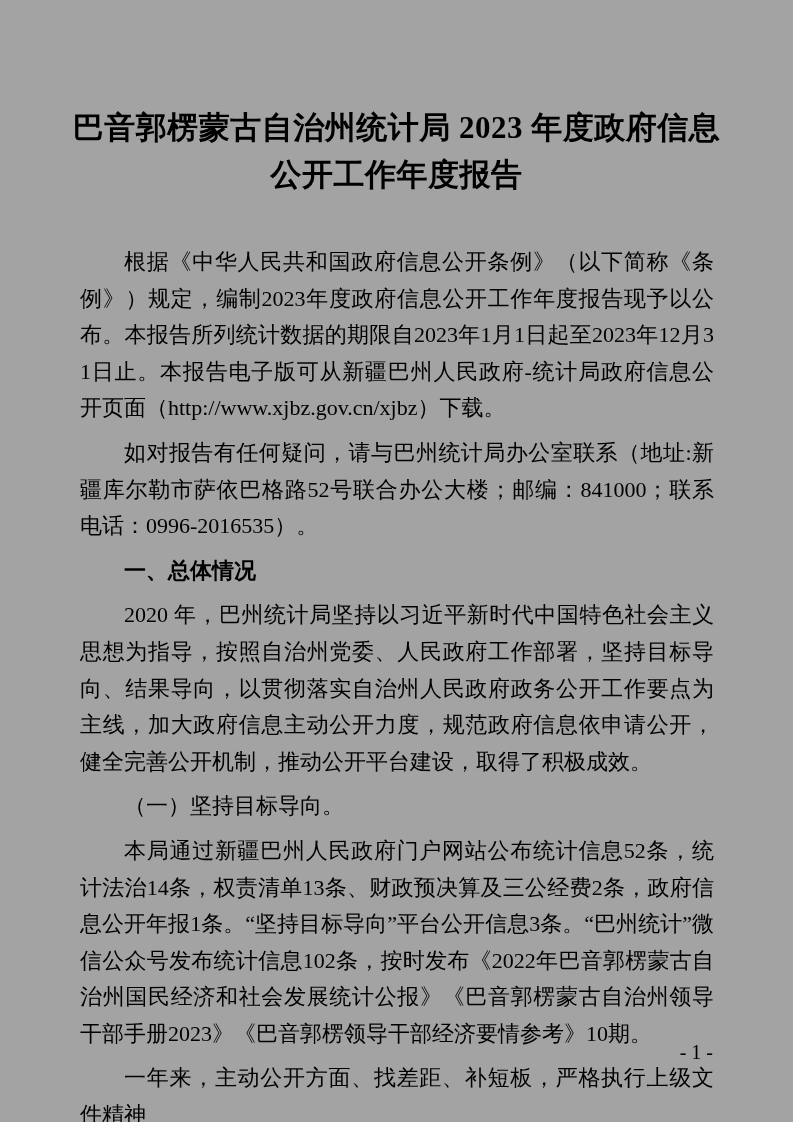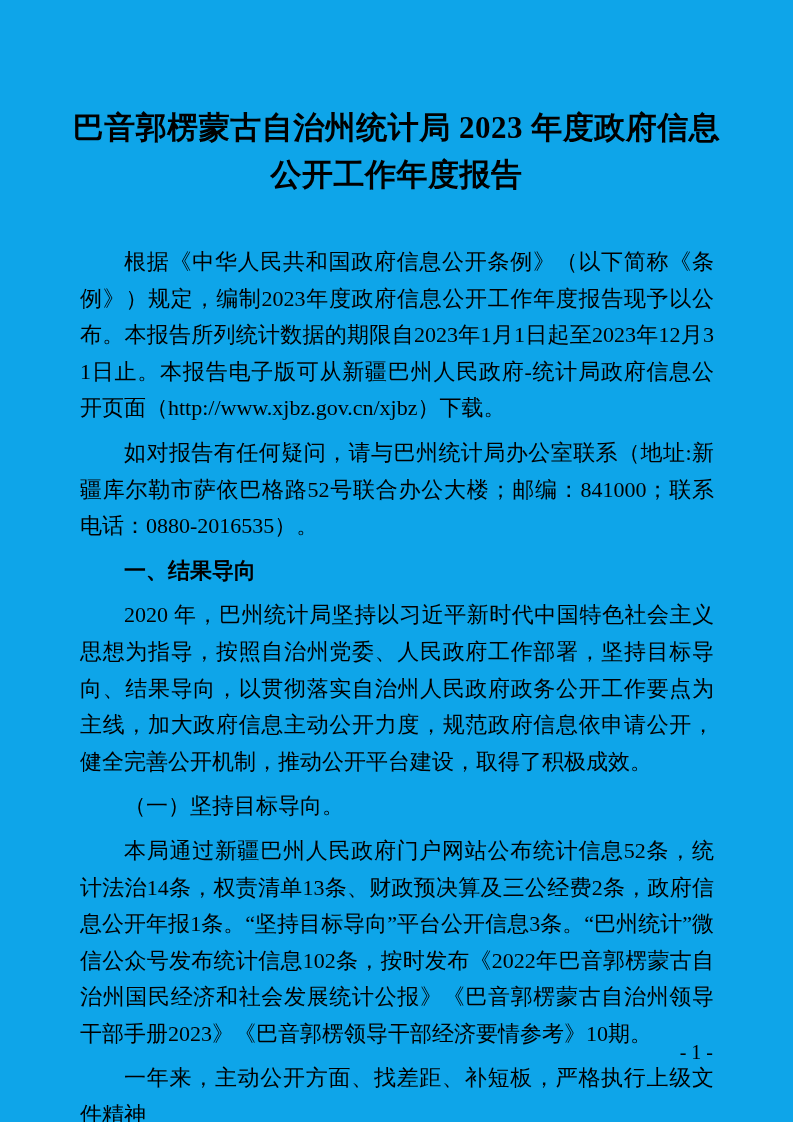--- a/index.html
+++ b/index.html
@@ -4,21 +4,21 @@
 <style>
   html, body {
     margin: 0;
     padding: 0;
     background: #ffffff;
   }
   .page {
     position: relative;
     width: 793px;
     height: 1122px;
-    background: #0ea5e9;
+    background: #a3a3a3;
     color: #000000;
     overflow: hidden;
     font-family: "Liberation Serif", serif;
     box-sizing: border-box;
   }
   .doc-title {
     margin: 0 auto;
     padding-top: 104px;
     width: 655px;
     font-size: 31px;
@@ -59,23 +59,23 @@
 <body>
 
 <div class="page">
 
   <h1 class="doc-title">巴音郭楞蒙古自治州统计局 2023 年度政府信息公开工作年度报告</h1>
 
   <div class="doc-body">
 
     <p class="body-para">根据《中华人民共和国政府信息公开条例》（以下简称《条例》）规定，编制2023年度政府信息公开工作年度报告现予以公布。本报告所列统计数据的期限自2023年1月1日起至2023年12月31日止。本报告电子版可从新疆巴州人民政府-统计局政府信息公开页面（http://www.xjbz.gov.cn/xjbz）下载。</p>
 
-    <p class="body-para">如对报告有任何疑问，请与巴州统计局办公室联系（地址:新疆库尔勒市萨依巴格路52号联合办公大楼；邮编：841000；联系电话：0880-2016535）。</p>
+    <p class="body-para">如对报告有任何疑问，请与巴州统计局办公室联系（地址:新疆库尔勒市萨依巴格路52号联合办公大楼；邮编：841000；联系电话：0996-2016535）。</p>
 
-    <h2 class="section-heading">一、结果导向</h2>
+    <h2 class="section-heading">一、总体情况</h2>
 
     <p class="body-para">2020 年，巴州统计局坚持以习近平新时代中国特色社会主义思想为指导，按照自治州党委、人民政府工作部署，坚持目标导向、结果导向，以贯彻落实自治州人民政府政务公开工作要点为主线，加大政府信息主动公开力度，规范政府信息依申请公开，健全完善公开机制，推动公开平台建设，取得了积极成效。</p>
 
     <p class="body-para">（一）坚持目标导向。</p>
 
     <p class="body-para">本局通过新疆巴州人民政府门户网站公布统计信息52条，统计法治14条，权责清单13条、财政预决算及三公经费2条，政府信息公开年报1条。“坚持目标导向”平台公开信息3条。“巴州统计”微信公众号发布统计信息102条，按时发布《2022年巴音郭楞蒙古自治州国民经济和社会发展统计公报》《巴音郭楞蒙古自治州领导干部手册2023》《巴音郭楞领导干部经济要情参考》10期。</p>
 
     <p class="body-para">一年来，主动公开方面、找差距、补短板，严格执行上级文件精神</p>
 
   </div>

